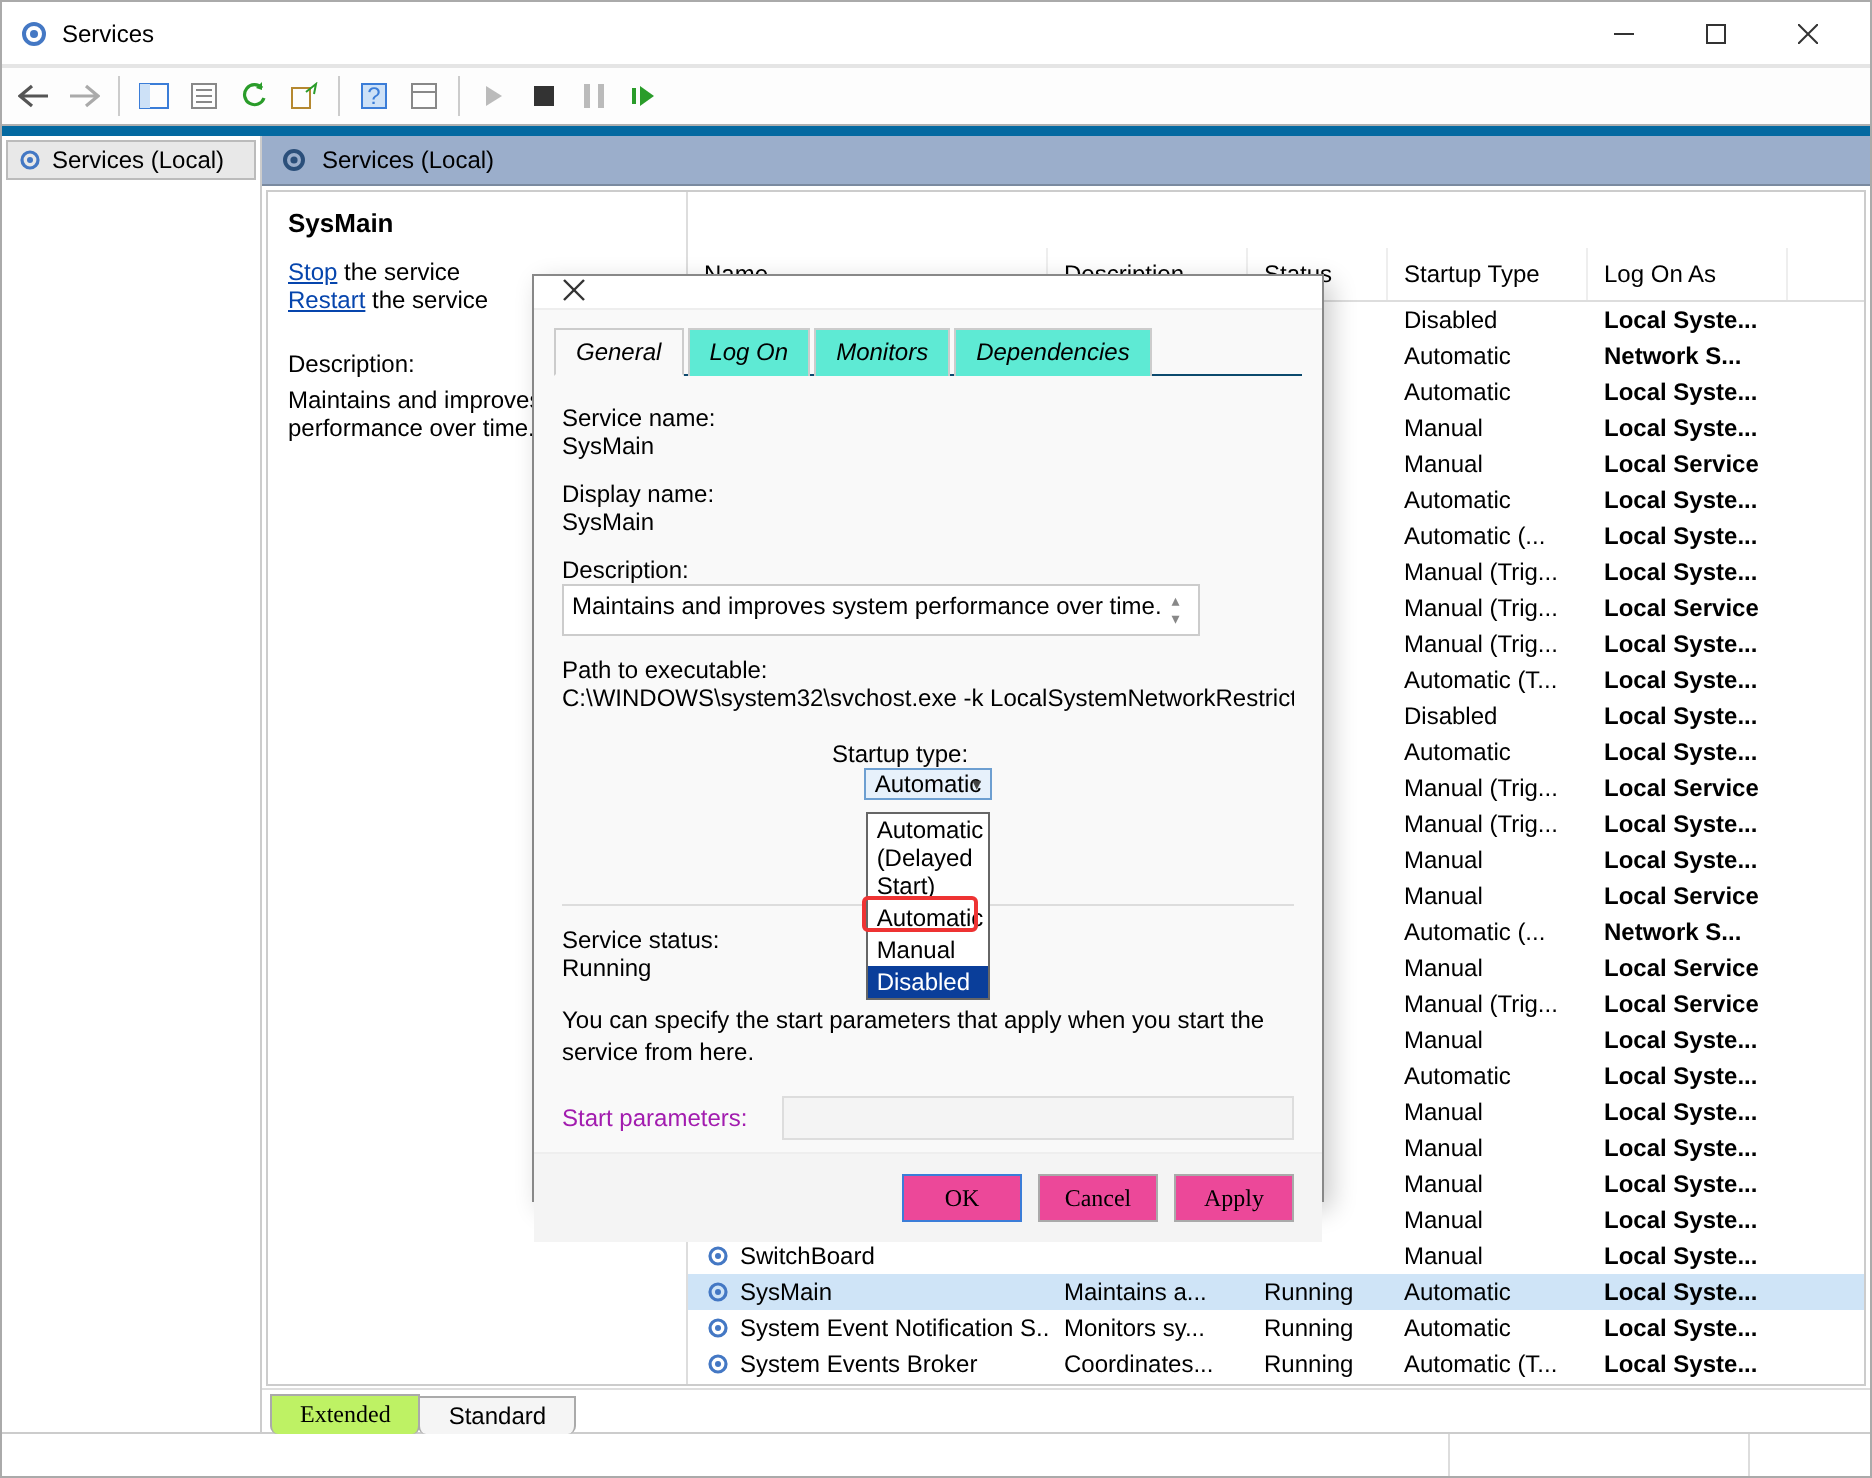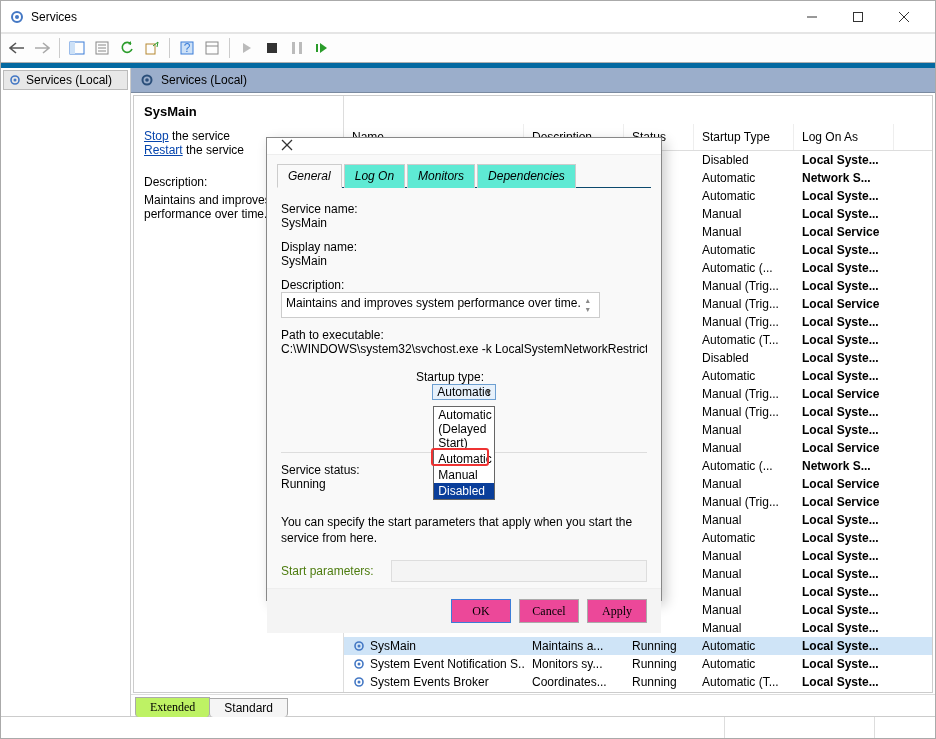--- a/index.html
+++ b/index.html
@@ -94,22 +94,22 @@
 .red-box { position: absolute; border: 2px solid #e33; border-radius: 3px; }
 .red-disabled { left: -3px; top: 41px; width: 58px; height: 18px; }
 
 .hr { height: 1px; background: #ddd; margin: 52px 0 10px 0; }
 
 .btn-row { display: flex; gap: 10px; justify-content: space-between; margin-top: 8px; }
 .btn-row button { width: 78px; height: 22px; border: 1px solid #bbb; background: #fdfdfd; color: #777; }
 .btn-row button.stop { color: #000; position: relative; }
 .red-stop { left: -6px; top: -5px; width: 88px; height: 30px; }
 
-.hint { margin-top: 24px; line-height: 1.3; }
-.start-params { display: flex; align-items: center; margin-top: 14px; color: #4d7c0f; }
+.hint { margin-top: 12px; line-height: 1.3; }
+.start-params { display: flex; align-items: center; margin-top: 14px; color: #a21caf; }
 .start-params .label { width: 110px; }
 .start-params .field { flex: 1; height: 22px; border: 1px solid #ddd; background: #f4f4f4; }
 
 .dialog-footer { padding: 10px 14px; display: flex; justify-content: flex-end; gap: 8px; border-top: 1px solid #eee; background: #f4f4f4; }
 .dialog-footer button { width: 60px; height: 24px; border: 1px solid #aaa; background: #ec4899; font-family: Liberation Serif, serif; }
 .dialog-footer button.primary { border-color: #3b7dd8; }
 
 </style>
 </head>
 <body>

